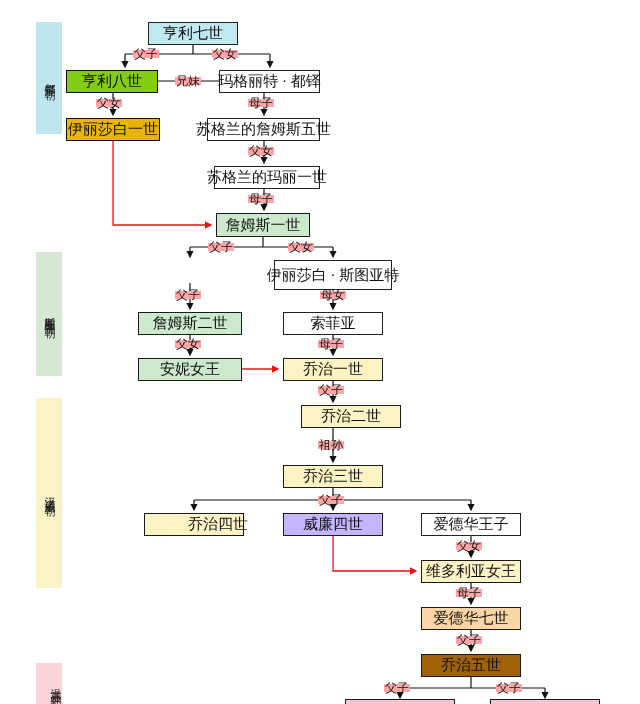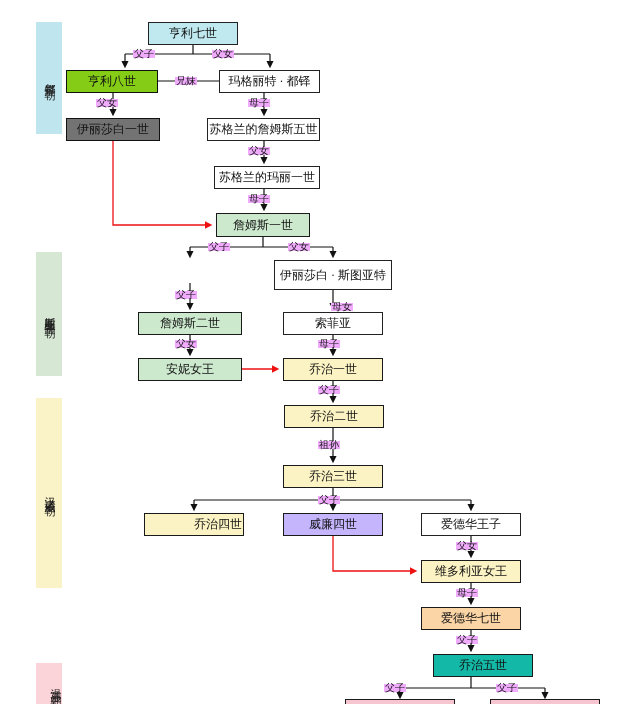--- a/index.html
+++ b/index.html
@@ -7,23 +7,23 @@
        font-family:"Liberation Serif","DejaVu Serif",serif;}
   #canvas{position:absolute;left:0;top:0;width:640px;height:704px;}
   #svg-layer{position:absolute;left:0;top:0;width:640px;height:704px;}
 
   .dyn{position:absolute;display:flex;align-items:center;justify-content:center;
        writing-mode:vertical-rl;text-orientation:upright;
        font-size:11px;color:#1a1a1a;letter-spacing:2px;line-height:1.25;}
 
   .node{position:absolute;box-sizing:border-box;border:1px solid #222;
         display:flex;align-items:center;justify-content:center;
-        font-size:12px;color:#111;white-space:nowrap;text-align:right;}
-
-  .edge-label{position:absolute;font-size:10px;color:#111;background:#f0abfc;
+        font-size:15px;color:#111;white-space:nowrap;text-align:right;}
+
+  .edge-label{position:absolute;font-size:12px;color:#111;background:#fca5a5;
               padding:0 1px;line-height:8px;white-space:nowrap;}
 </style>
 </head>
 <body>
 
 <div id="canvas">
 
   <svg id="svg-layer" viewBox="0 0 640 704" xmlns="http://www.w3.org/2000/svg">
     <defs>
       <marker id="ah" markerWidth="9" markerHeight="9" refX="4.2" refY="3" orient="auto" markerUnits="strokeWidth">
@@ -114,21 +114,21 @@
     </div>
 
   <div class="node" style="left:66px;top:70px;width:92px;height:23px;background:#84cc16;border-color:#111;">
     <span>亨利八世</span>
     </div>
 
   <div class="node" style="left:219px;top:70px;width:101px;height:23px;background:#fff;border-color:#222;">
     <span>玛格丽特 · 都铎</span>
     </div>
 
-  <div class="node" style="left:66px;top:118px;width:94px;height:23px;background:#737373;border-color:#111;">
+  <div class="node" style="left:66px;top:118px;width:94px;height:23px;background:#eab308;border-color:#111;">
     <span>伊丽莎白一世</span>
     </div>
 
   <div class="node" style="left:207px;top:118px;width:113px;height:23px;background:#fff;border-color:#222;">
     <span>苏格兰的詹姆斯五世</span>
     </div>
 
   <div class="node" style="left:214px;top:166px;width:106px;height:23px;background:#fff;border-color:#222;">
     <span>苏格兰的玛丽一世</span>
     </div>
@@ -151,21 +151,21 @@
     </div>
 
   <div class="node" style="left:138px;top:358px;width:104px;height:23px;background:#cce8cd;border-color:#1a1a1a;">
     <span>安妮女王</span>
     </div>
 
   <div class="node" style="left:283px;top:358px;width:100px;height:23px;background:#fcf3c4;border-color:#1a1a1a;">
     <span>乔治一世</span>
     </div>
 
-  <div class="node" style="left:284px;top:405px;width:100px;height:23px;background:#fcf3c4;border-color:#1a1a1a;">
+  <div class="node" style="left:301px;top:405px;width:100px;height:23px;background:#fcf3c4;border-color:#1a1a1a;">
     <span>乔治二世</span>
     </div>
 
   <div class="node" style="left:283px;top:465px;width:100px;height:23px;background:#fcf3c4;border-color:#1a1a1a;">
     <span>乔治三世</span>
     </div>
 
   <div class="node" style="left:144px;top:513px;width:100px;height:23px;background:#fcf3c4;border-color:#1a1a1a;padding-left:48px;">
     <span>乔治四世</span>
     </div>
@@ -179,21 +179,21 @@
     </div>
 
   <div class="node" style="left:421px;top:560px;width:100px;height:23px;background:#fcf3c4;border-color:#1a1a1a;">
     <span>维多利亚女王</span>
     </div>
 
   <div class="node" style="left:421px;top:607px;width:100px;height:23px;background:#fbd5a5;border-color:#1a1a1a;">
     <span>爱德华七世</span>
     </div>
 
-  <div class="node" style="left:433px;top:654px;width:100px;height:23px;background:#14b8a6;border-color:#1a1a1a;">
+  <div class="node" style="left:421px;top:654px;width:100px;height:23px;background:#a16207;border-color:#1a1a1a;">
     <span>乔治五世</span>
     </div>
 
   <div class="node" style="left:345px;top:699px;width:110px;height:12px;background:#f7c5cf;border-color:#1a1a1a;">
     <span></span>
     </div>
 
   <div class="node" style="left:490px;top:699px;width:110px;height:12px;background:#f7c5cf;border-color:#1a1a1a;">
     <span></span>
     </div>
@@ -201,21 +201,21 @@
   <div class="edge-label" style="left:133px;top:50px;">父子</div>
   <div class="edge-label" style="left:212px;top:50px;">父女</div>
   <div class="edge-label" style="left:175px;top:77px;">兄妹</div>
   <div class="edge-label" style="left:96px;top:99px;">父女</div>
   <div class="edge-label" style="left:248px;top:99px;">母子</div>
   <div class="edge-label" style="left:248px;top:147px;">父女</div>
   <div class="edge-label" style="left:248px;top:195px;">母子</div>
   <div class="edge-label" style="left:208px;top:243px;">父子</div>
   <div class="edge-label" style="left:288px;top:243px;">父女</div>
   <div class="edge-label" style="left:175px;top:291px;">父子</div>
-  <div class="edge-label" style="left:331px;top:291px;margin-top:12px;">母女</div>
+  <div class="edge-label" style="left:320px;top:291px;">母女</div>
   <div class="edge-label" style="left:175px;top:340px;">父女</div>
   <div class="edge-label" style="left:318px;top:340px;">母子</div>
   <div class="edge-label" style="left:318px;top:386px;">父子</div>
   <div class="edge-label" style="left:318px;top:441px;">祖孙</div>
   <div class="edge-label" style="left:318px;top:496px;">父子</div>
   <div class="edge-label" style="left:456px;top:542px;">父女</div>
   <div class="edge-label" style="left:456px;top:589px;">母子</div>
   <div class="edge-label" style="left:456px;top:636px;">父子</div>
   <div class="edge-label" style="left:384px;top:684px;">父子</div>
   <div class="edge-label" style="left:496px;top:684px;">父子</div>

